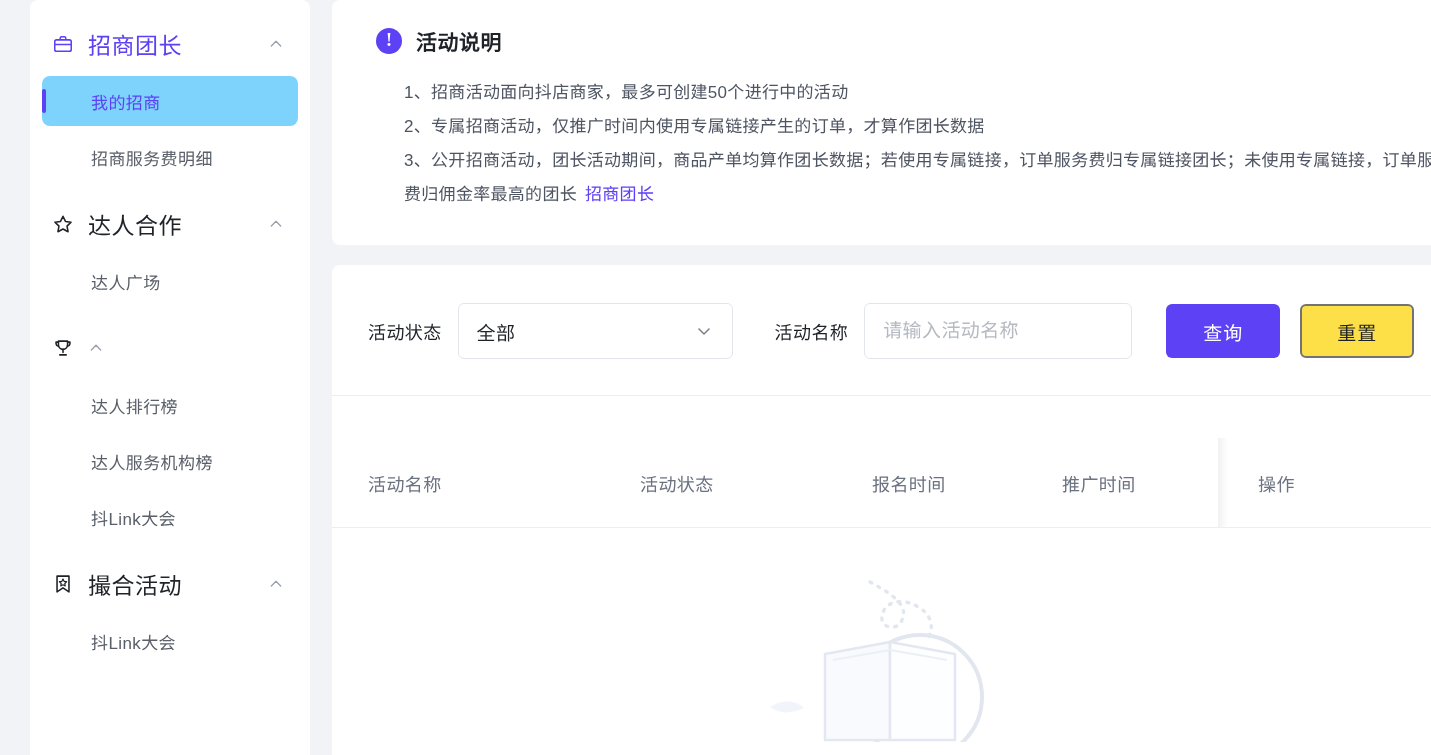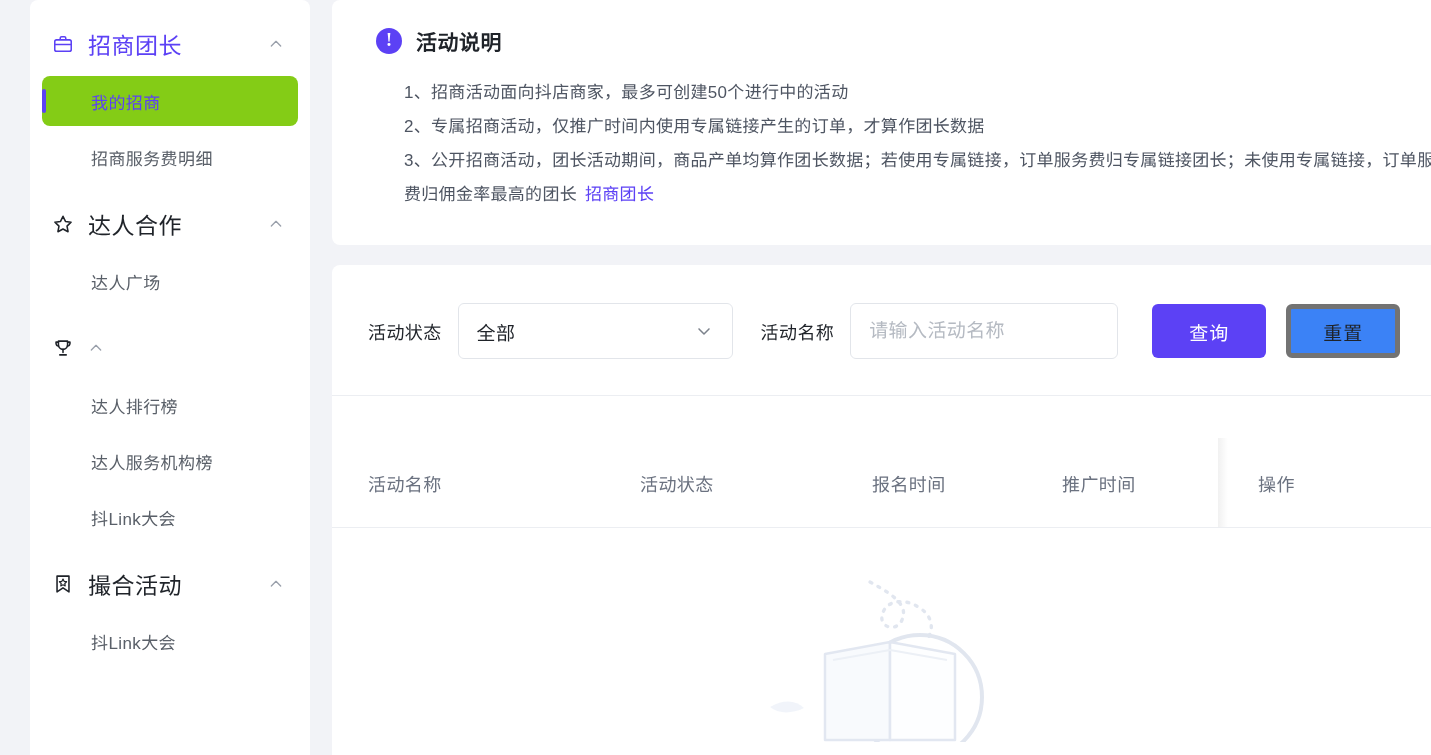--- a/index.html
+++ b/index.html
@@ -89,21 +89,21 @@
     margin: 6px 12px;
     padding-left: 49px;
     border-radius: 8px;
     font-size: 17px;
     color: #5a6069;
     cursor: pointer;
     letter-spacing: 0.4px;
   }
 
   .nav-item.active {
-    background: #84cc16;
+    background: #7dd3fc;
     color: #5c41f5;
   }
 
   .nav-item.active::before {
     content: "";
     position: absolute;
     left: 0px;
     top: 50%;
     transform: translateY(-50%);
     width: 4px;
@@ -206,21 +206,21 @@
   .select-box {
     width: 275px;
     height: 56px;
     border: 1px solid #e2e5ea;
     border-radius: 6px;
     background: #fff;
     display: flex;
     align-items: center;
     padding: 0 18px;
     cursor: pointer;
-    margin-right: 28px;
+    margin-right: 42px;
   }
 
   .select-value {
     flex: 1;
     font-size: 19px;
     color: #1f2329;
     letter-spacing: 0.4px;
   }
 
   .select-chev {
@@ -258,23 +258,23 @@
     padding: 0 27px;
   }
 
   .btn-primary {
     background: #5c41f5;
     color: #ffffff;
     margin-right: 20px;
   }
 
   .btn-default {
-    background: #3b82f6;
-    color: #1f2329;
-    border: 5px solid #737373;
+    background: #fde047;
+    color: #1f2329;
+    border: 2px solid #737373;
   }
 
   
   .table-wrap { position: relative; }
 
   .table-head {
     display: flex;
     align-items: center;
     height: 90px;
     padding-left: 36px;

